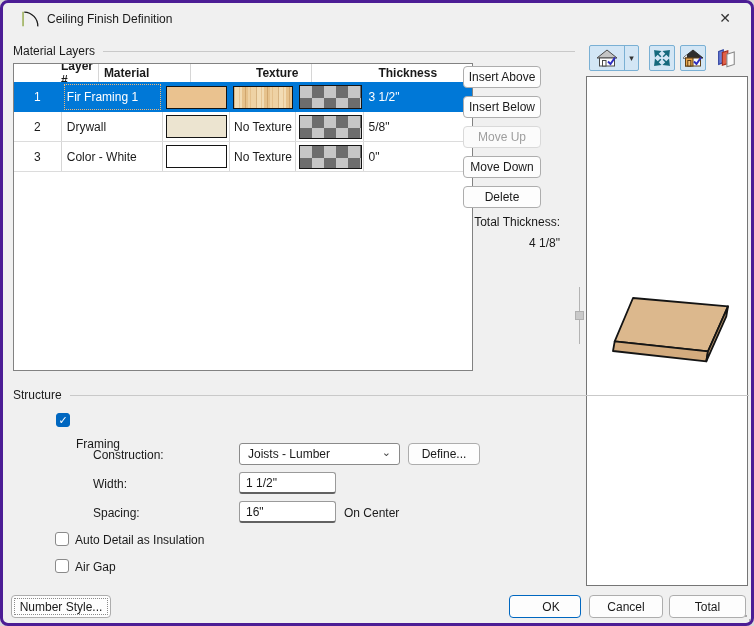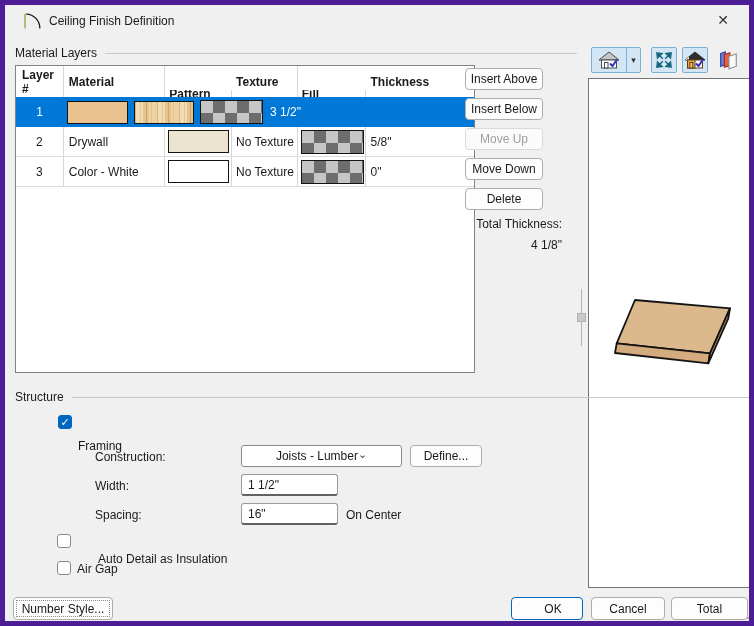--- a/index.html
+++ b/index.html
@@ -1,34 +1,34 @@
 <!DOCTYPE html>
 <html><head>
 <meta charset="utf-8">
 <style>
   html,body{margin:0;padding:0;background:#d8d8d8;}
   .dialog{position:relative;width:754px;height:626px;background:#f0f0f0;
-    border:5px solid #4c1d95;border-radius:0;overflow:hidden;
+    border:3px solid #4c1d95;border-radius:8px;overflow:hidden;
     font-family:"Liberation Sans",sans-serif;font-size:12px;color:#1a1a1a;box-sizing:border-box;}
   
   .titlebar{position:absolute;left:0;top:0;width:100%;height:32px;}
   .title-icon{position:absolute;left:18px;top:7px;width:18px;height:18px;}
   .title-text{position:absolute;left:44px;top:9px;font-size:12px;}
   .close-btn{position:absolute;right:8px;top:0;width:36px;height:30px;display:flex;
     align-items:center;justify-content:center;font-size:14px;color:#333;cursor:default;}
   
   .group{position:absolute;display:flex;align-items:center;gap:8px;}
   .group .rule{flex:1;height:1px;background:#c9c9c9;margin-top:1px;}
   .group-ml{left:10px;top:41px;width:562px;}
   .group-structure{left:10px;top:385px;width:736px;}
   
   .table{position:absolute;left:10px;top:60px;width:460px;height:308px;background:#fff;
     border:1px solid #828282;box-sizing:border-box;}
   .trow{display:flex;width:100%;box-sizing:border-box;}
-  .thead{height:31px;font-weight:bold;}
+  .thead{height:18px;font-weight:bold;padding-left:41px;}
   .tbody-row{height:30px;border-bottom:1px solid #dcdcdc;}
   .cell{box-sizing:border-box;border-right:1px solid #d6d6d6;display:flex;align-items:center;overflow:hidden;}
   .cell:last-child{border-right:none;}
   .c0{width:48px;justify-content:center;}
   .c1{width:102px;padding-left:5px;}
   .c2{width:67px;}
   .c3{width:66px;padding-left:4px;}
   .c4{width:69px;}
   .c5{width:108px;padding-left:4px;}
   .thead .c0{justify-content:flex-start;padding-left:6px;}
@@ -64,21 +64,21 @@
   .slab{position:absolute;left:596px;top:278px;}
   .splitter-line{position:absolute;left:576px;top:284px;width:1px;height:57px;background:#b3b3b3;}
   .splitter-grip{position:absolute;left:572px;top:308px;width:9px;height:9px;background:#c9c9c9;border:1px solid #b0b0b0;box-sizing:border-box;}
   
   .label{position:absolute;}
   .checkbox{position:absolute;width:14px;height:14px;border:1px solid #8a8a8a;border-radius:3px;
     background:#fff;box-sizing:border-box;display:flex;align-items:center;justify-content:center;}
   .checkbox.checked{background:#0067c0;border-color:#0067c0;color:#fff;font-size:11px;line-height:1;}
   .dropdown{position:absolute;left:236px;top:440px;width:161px;height:22px;background:#fff;
     border:1px solid #8a8a8a;border-radius:3px;box-sizing:border-box;display:flex;align-items:center;
-    padding:0 8px;justify-content:center;}
+    padding:0 8px;justify-content:space-between;}
   .dropdown .chev{color:#444;font-size:11px;margin-top:-3px;}
   .tinput{position:absolute;width:97px;height:22px;background:#fff;border:1px solid #9a9a9a;
     border-bottom:2px solid #626262;border-radius:3px;box-sizing:border-box;padding:0 6px;
     font-family:"Liberation Sans",sans-serif;font-size:12px;color:#1a1a1a;}
   
   .btn-ok{border-color:#0067c0;}
   .num-style{outline:1px dotted #8a8a8a;outline-offset:-4px;}
   .resize-grip{position:absolute;left:742px;top:612px;width:2px;height:2px;background:#a8a8a8;
     box-shadow:8px 0 #a8a8a8,4px 4px #a8a8a8,8px 4px #a8a8a8,0 8px #a8a8a8,4px 8px #a8a8a8,8px 8px #a8a8a8;}
 </style>
@@ -108,20 +108,21 @@
       <div class="cell c0">Layer #</div>
       <div class="cell c1">Material</div>
       <div class="cell c2">Pattern</div>
       <div class="cell c3">Texture</div>
       <div class="cell c4">Fill</div>
       <div class="cell c5">Thickness</div>
     </div>
 
     <div class="trow tbody-row row-selected" style="background-color: rgb(0, 120, 215);">
       <div class="cell c0">1</div>
+      <div class="cell c1 focus-cell">Fir Framing 1</div>
       <div class="cell c2">
         <div class="swatch" style="background-color: rgb(234, 194, 143);"></div>
       </div>
       <div class="cell c3" style="padding-left:0;">
         <div class="swatch swatch-tex wood"></div>
       </div>
       <div class="cell c4">
         <div class="swatch swatch-fill checker"></div>
       </div>
       <div class="cell c5">3 1/2"</div>
@@ -247,21 +248,21 @@
   <div class="btn" style="left:405px;top:440px;width:72px;height:22px;">Define...</div>
 
   <span class="label" style="left:90px;top:474px;">Width:</span>
   <input class="tinput" style="left: 236px; top: 469px;" value="1 1/2&quot;">
 
   <span class="label" style="left:90px;top:503px;">Spacing:</span>
   <input class="tinput" style="left: 236px; top: 498px;" value="16&quot;">
   <span class="label" style="left:341px;top:503px;">On Center</span>
 
   <div class="checkbox" style="left:52px;top:529px;"></div>
-  <span class="label" style="left:72px;top:547px;margin-left:21px;">Auto Detail as Insulation</span>
+  <span class="label" style="left:72px;top:530px;">Auto Detail as Insulation</span>
 
   <div class="checkbox" style="left:52px;top:556px;"></div>
   <span class="label" style="left:72px;top:557px;">Air Gap</span>
 
   <div class="btn num-style" style="left:8px;top:592px;width:100px;height:23px;">Number Style...</div>
   <div class="btn btn-ok" style="left:506px;top:592px;width:72px;height:23px;padding-left:12px;">OK</div>
   <div class="btn" style="left:586px;top:592px;width:74px;height:23px;">Cancel</div>
   <div class="btn" style="left:666px;top:592px;width:77px;height:23px;">Total</div>
 
   <div class="resize-grip"></div>

